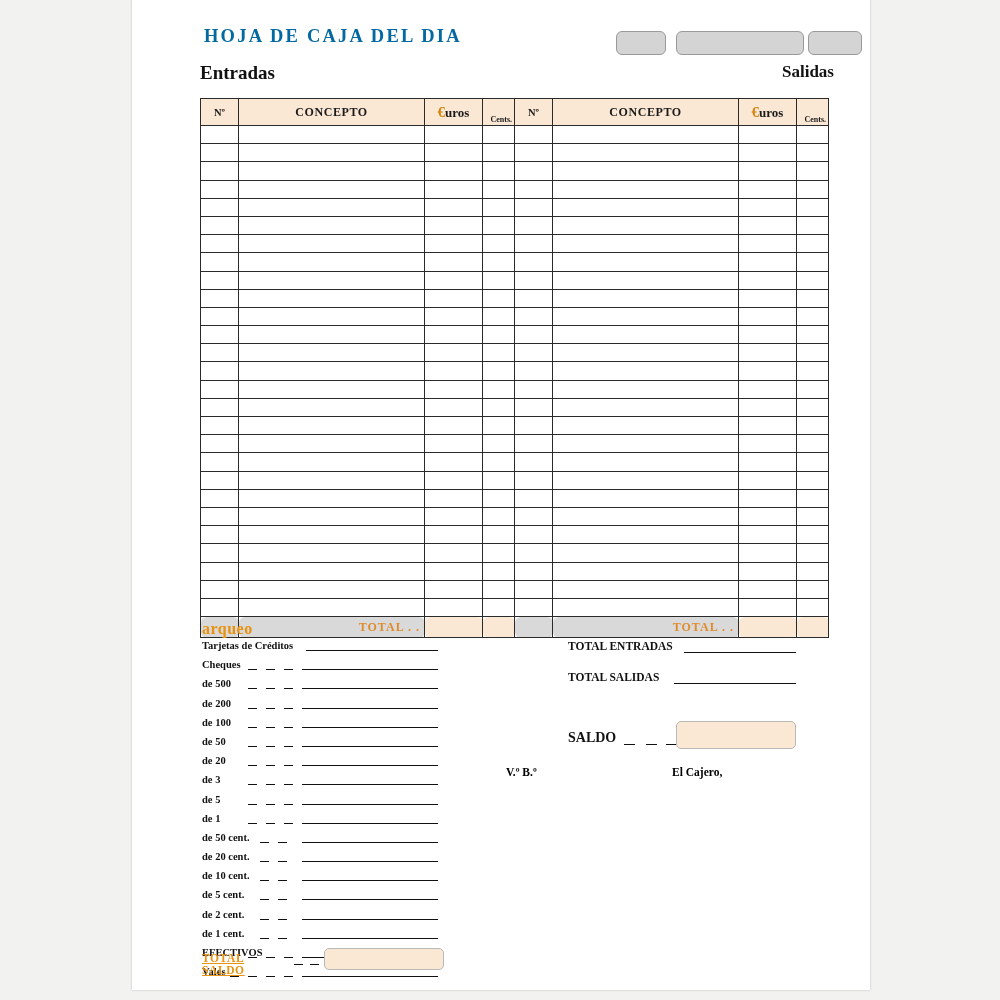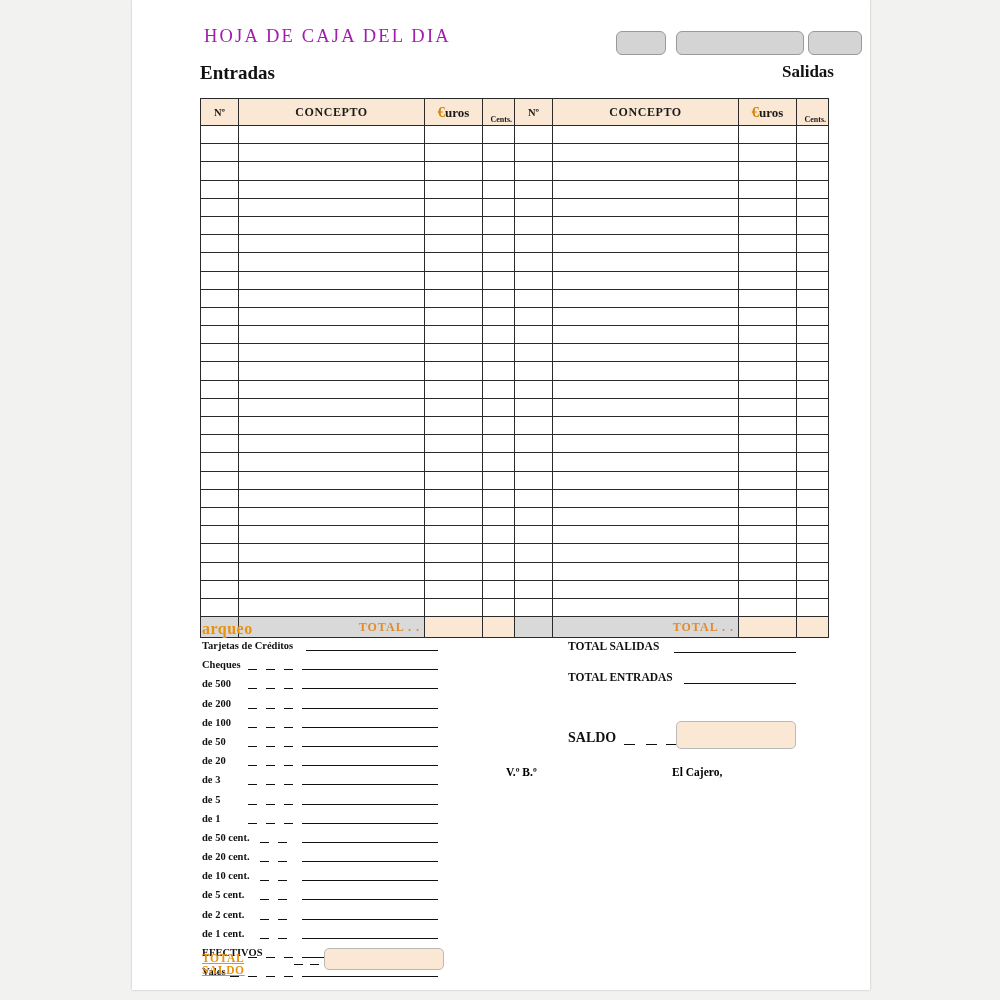--- a/index.html
+++ b/index.html
@@ -38,24 +38,24 @@
   
   .hdr {
     position: relative;
     height: 38px;
   }
   .doc-title {
     position: absolute;
     left: 36px;
     top: 8px;
     font-family: "Liberation Serif", serif;
-    font-weight: normal;
+    font-weight: bold;
     font-size: 18.5px;
     letter-spacing: 2.2px;
-    color: #a21caf;
+    color: #0369a1;
     white-space: nowrap;
   }
   .hdr-box {
     position: absolute;
     top: 13px;
     height: 22px;
     background: #d4d4d4;
     border: 1px solid #9a9a9a;
     border-radius: 6px;
   }
@@ -127,21 +127,21 @@
     position: absolute;
     right: 2px;
     bottom: 1px;
   }
   .ledger tbody td.c-num   { background: #ffffff; }
   .ledger tbody td.c-con   { background: #ffffff; }
   .ledger tbody td.c-eur   { background: #ffffff; }
   .ledger tbody td.c-cent  { background: #ffffff; }
 
   
-  tr.total-row td { height: 20px; }
+  tr.total-row td { height: 20px; border-radius: 6px; }
   td.t-grey { background: #d9d9d9; }
   td.t-label {
     background: #d9d9d9;
     text-align: right;
     padding-right: 4px;
     color: #e08b2c;
     font-weight: bold;
     font-size: 12px;
     letter-spacing: 1px;
   }
@@ -701,26 +701,26 @@
 
       <div class="total-saldo">
         <div class="ts-label">TOTAL SALDO</div>
         <div class="ts-dash" style="left:92px"></div>
         <div class="ts-dash" style="left:108px"></div>
         <div class="ts-box"></div>
       </div>
 
       <div class="right-block">
         <div class="rb-row">
+          <div class="rb-label">TOTAL ENTRADAS</div>
+          <div class="rb-line" style="left:116px; width:112px;"></div>
+        </div>
+        <div class="rb-row">
           <div class="rb-label">TOTAL SALIDAS</div>
           <div class="rb-line" style="left:106px; width:122px;"></div>
-        </div>
-        <div class="rb-row">
-          <div class="rb-label">TOTAL ENTRADAS</div>
-          <div class="rb-line" style="left:116px; width:112px;"></div>
         </div>
         <div class="saldo-label">SALDO</div>
         <div class="saldo-dash" style="left:56px"></div>
         <div class="saldo-dash" style="left:78px"></div>
         <div class="saldo-dash" style="left:98px"></div>
         <div class="saldo-box"></div>
         <div class="vb">V.º B.º</div>
         <div class="cajero">El Cajero,</div>
       </div>
 

